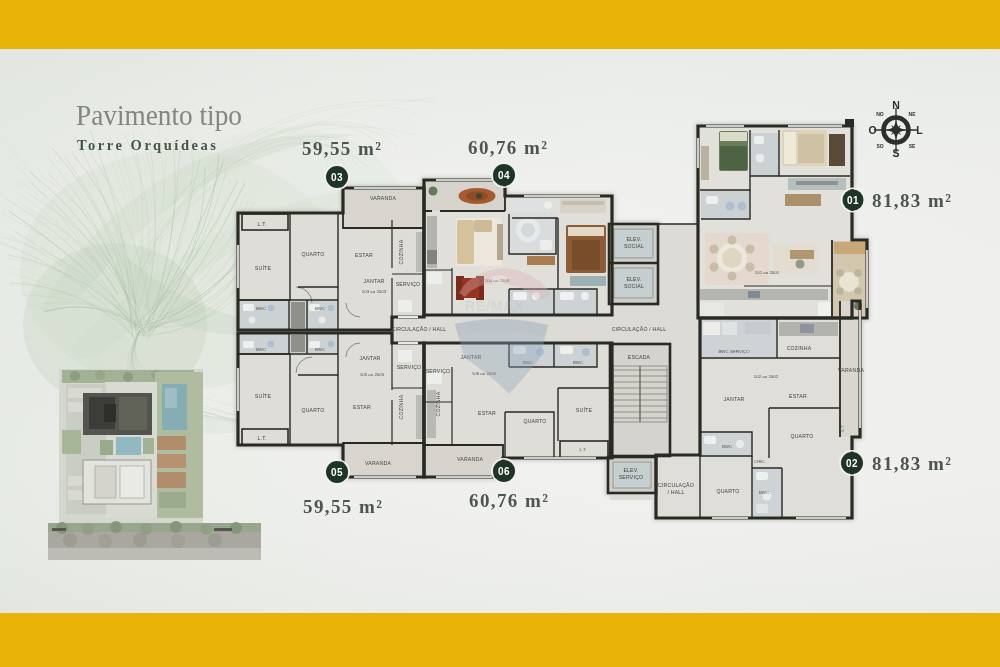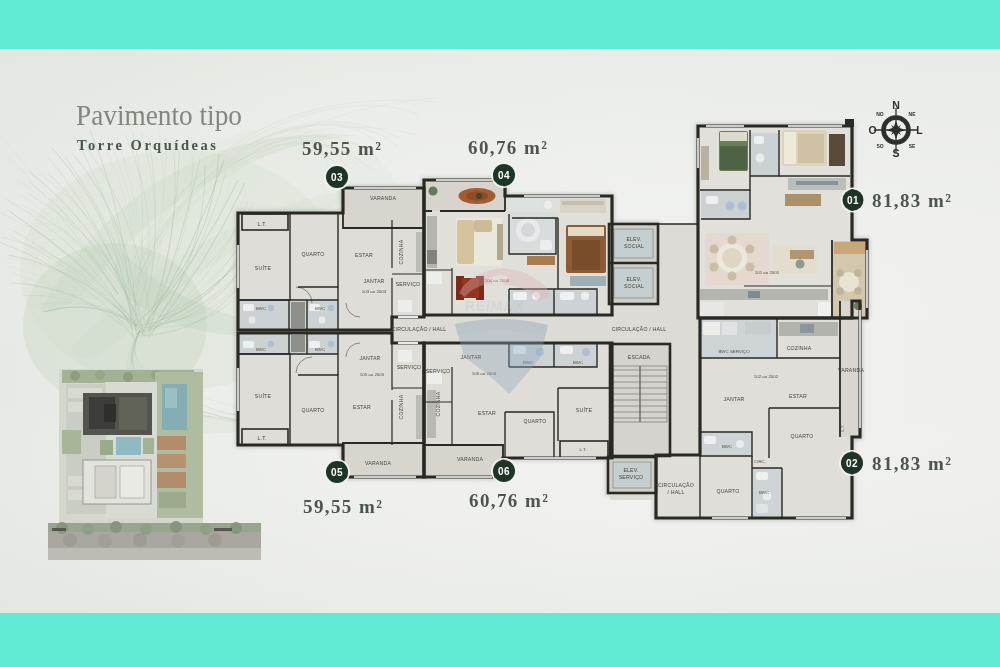--- a/index.html
+++ b/index.html
@@ -1,17 +1,17 @@
 <!DOCTYPE html>
 <html><head>
 <meta charset="utf-8">
 <style>
   html,body{margin:0;padding:0;}
   body{width:1000px;height:667px;overflow:hidden;font-family:"Liberation Sans",sans-serif;}
-  #stage{position:relative;width:1000px;height:667px;background:#5eead4;}
+  #stage{position:relative;width:1000px;height:667px;background:#eab308;}
   svg{position:absolute;left:0;top:0;}
   text{font-family:"Liberation Sans",sans-serif;}
   .ser{font-family:"Liberation Serif",serif;}
   .rl{font-size:5.2px;fill:#45453f;letter-spacing:.2px;}
   .rs{font-size:4.4px;fill:#50504a;}
   .area{font-family:"Liberation Serif",serif;font-size:19px;fill:#4d564d;letter-spacing:1.4px;font-weight:bold;}
   .badge{font-size:10px;font-weight:bold;fill:#fff;letter-spacing:.5px;}
 </style>
 </head>
 <body>

